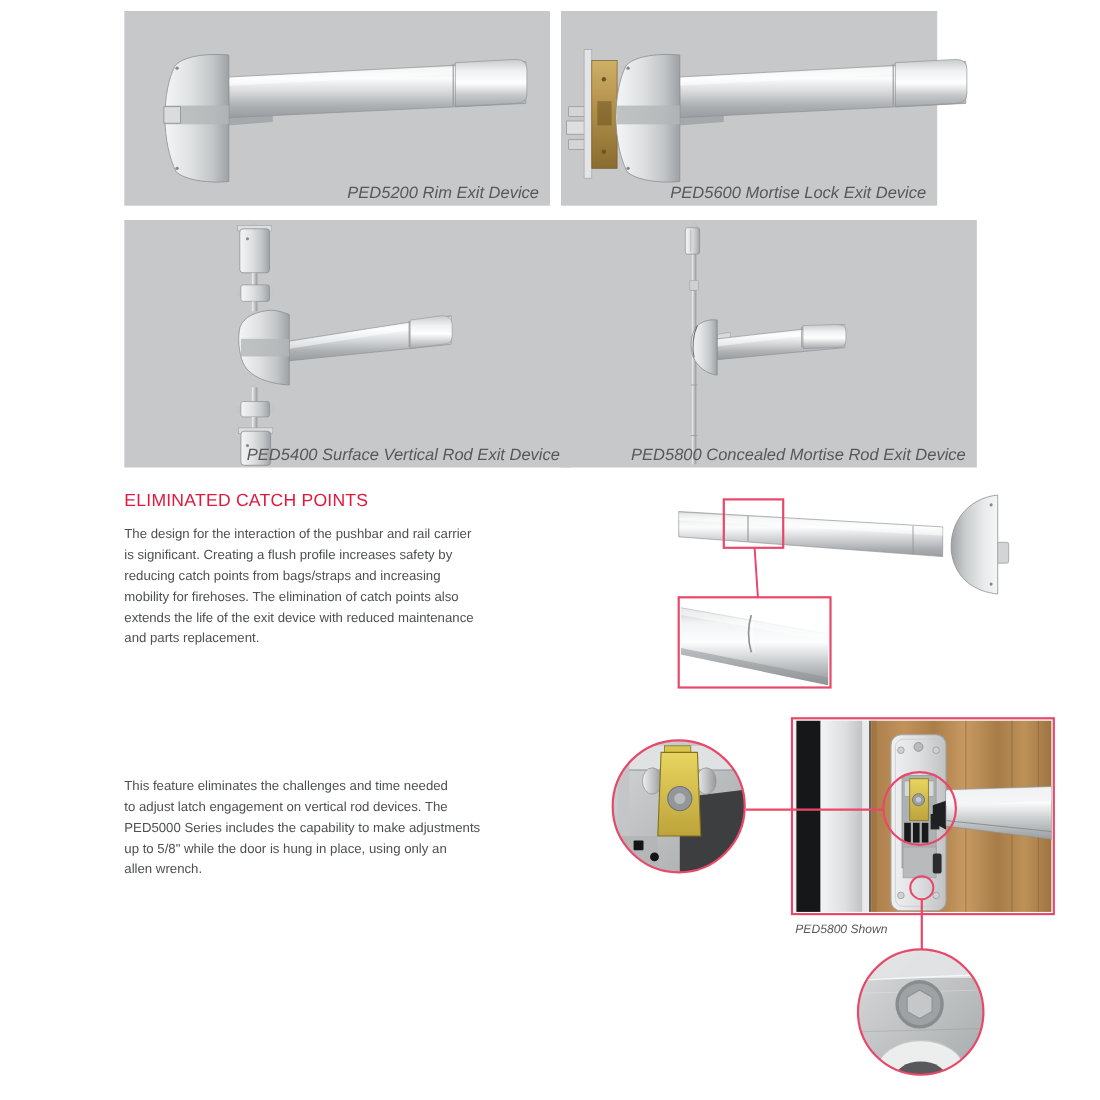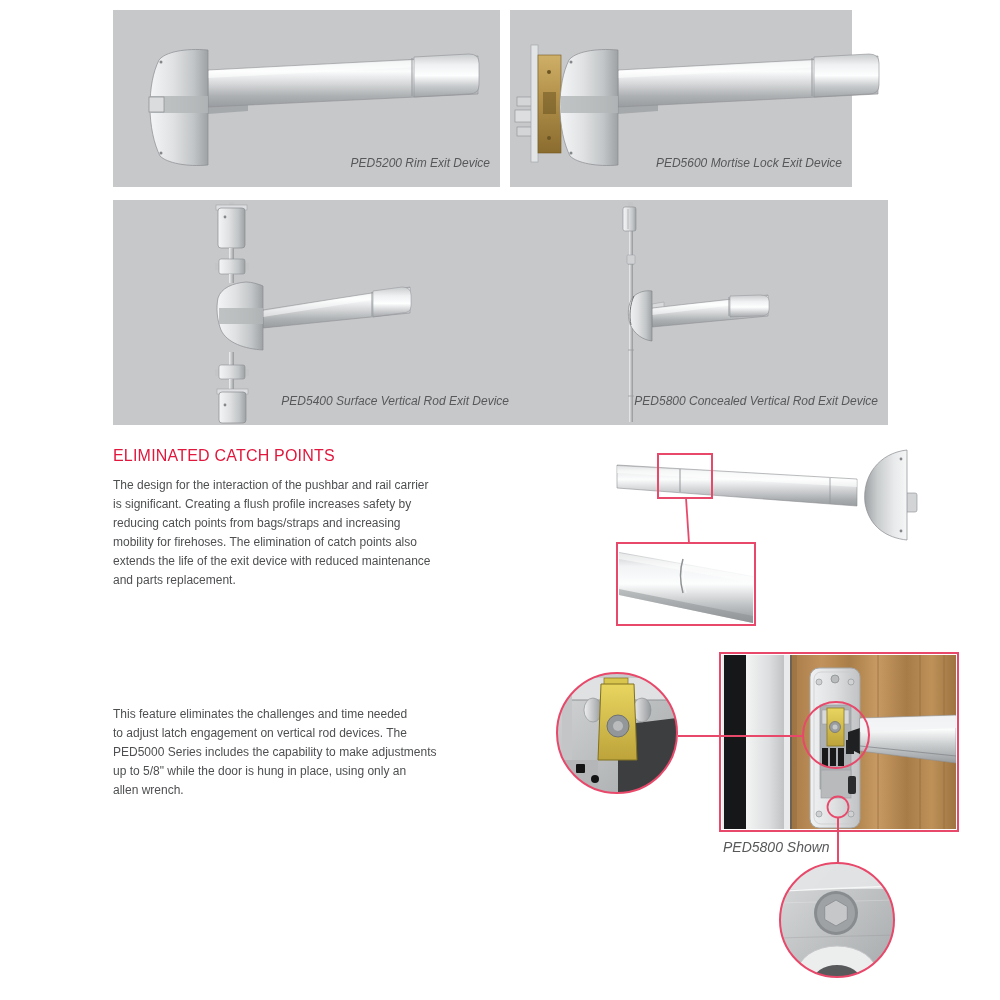--- a/index.html
+++ b/index.html
@@ -1,24 +1,24 @@
 <!DOCTYPE html>
 <html><head>
 <meta charset="utf-8">
 <style>
   html,body{margin:0;padding:0;background:#ffffff;}
   .page{position:relative;width:1000px;height:1000px;background:#ffffff;overflow:hidden;
         font-family:"Liberation Sans",sans-serif;}
   .card{position:absolute;margin:0;background:#c7c8ca;}
   .card svg{position:absolute;left:0;top:0;}
-  .card figcaption{position:absolute;right:10px;bottom:17px;font-size:12px;font-style:italic;color:#57585a;}
+  .card figcaption{position:absolute;right:10px;bottom:3px;font-size:15px;font-style:italic;color:#57585a;}
   h2.sec{position:absolute;margin:0;font-size:16px;font-weight:normal;color:#e2173d;letter-spacing:.2px;}
   p.sec{position:absolute;margin:0;font-size:12px;line-height:19px;color:#4e4f51;white-space:pre-line;}
   .fig{position:absolute;}
-  .figcap{position:absolute;font-size:14px;font-style:italic;color:#57585a;}
+  .figcap{position:absolute;font-size:11px;font-style:italic;color:#57585a;}
 </style>
 </head>
 <body>
 
 <div class="page">
 
   <figure class="card" style="left:113px;top:10px;width:387px;height:177px">
     <svg width="387" height="177" viewBox="0 0 387 177">
       <defs>
         <linearGradient id="c1bar" x1="0" y1="0" x2="0" y2="1">
@@ -203,21 +203,21 @@
       <line x1="118" y1="9" x2="118" y2="29" stroke="#9a9da0" stroke-width=".6"></line>
       <rect x="117" y="55" width="8" height="9" rx="1" fill="#cfd1d3" stroke="#9a9da0" stroke-width=".5"></rect>
       <polygon points="142,104 154,102 154,124 142,126" fill="#d8dadb" stroke="#9a9da0" stroke-width=".5"></polygon>
       <polygon points="142,108 258,95 258,116 142,127" fill="url(#c4bar)" stroke="#8e9194" stroke-width=".6"></polygon>
       <polygon points="142,109 258,96 258,101 142,115" fill="#ffffff" opacity=".5"></polygon>
       <line x1="219" y1="97" x2="219" y2="116" stroke="#94979a" stroke-width="1"></line>
       <path d="M220,96 L250,95 Q259,95 259,101 L259,110 Q259,116 250,116 L220,117 Z" fill="url(#c4cap)" stroke="#8e9194" stroke-width=".5"></path>
       <path d="M142,91 L142,141 C133,140 124,134 120,124 C117,114 118,104 123,97 C128,92 135,90 142,91 Z" fill="url(#c4case)" stroke="#85888b" stroke-width=".7"></path>
       <path d="M124,96 C120,104 119,116 121,125" stroke="#6f7275" stroke-width="1" fill="none"></path>
     </svg>
-    <figcaption>PED5800 Concealed Vertical Rod Exit Device</figcaption>
+    <figcaption>PED5800 Concealed Mortise Rod Exit Device</figcaption>
   </figure>
 
   <h2 class="sec" style="left:113px;top:447px;width:420px">ELIMINATED CATCH POINTS</h2>
   <p class="sec" style="left:113px;top:476px;width:460px">The design for the interaction of the pushbar and rail carrier
 is significant.  Creating a flush profile increases safety by
 reducing catch points from bags/straps and increasing
 mobility for firehoses.  The elimination of catch points also
 extends the life of the exit device with reduced maintenance
 and parts replacement.</p>
 

